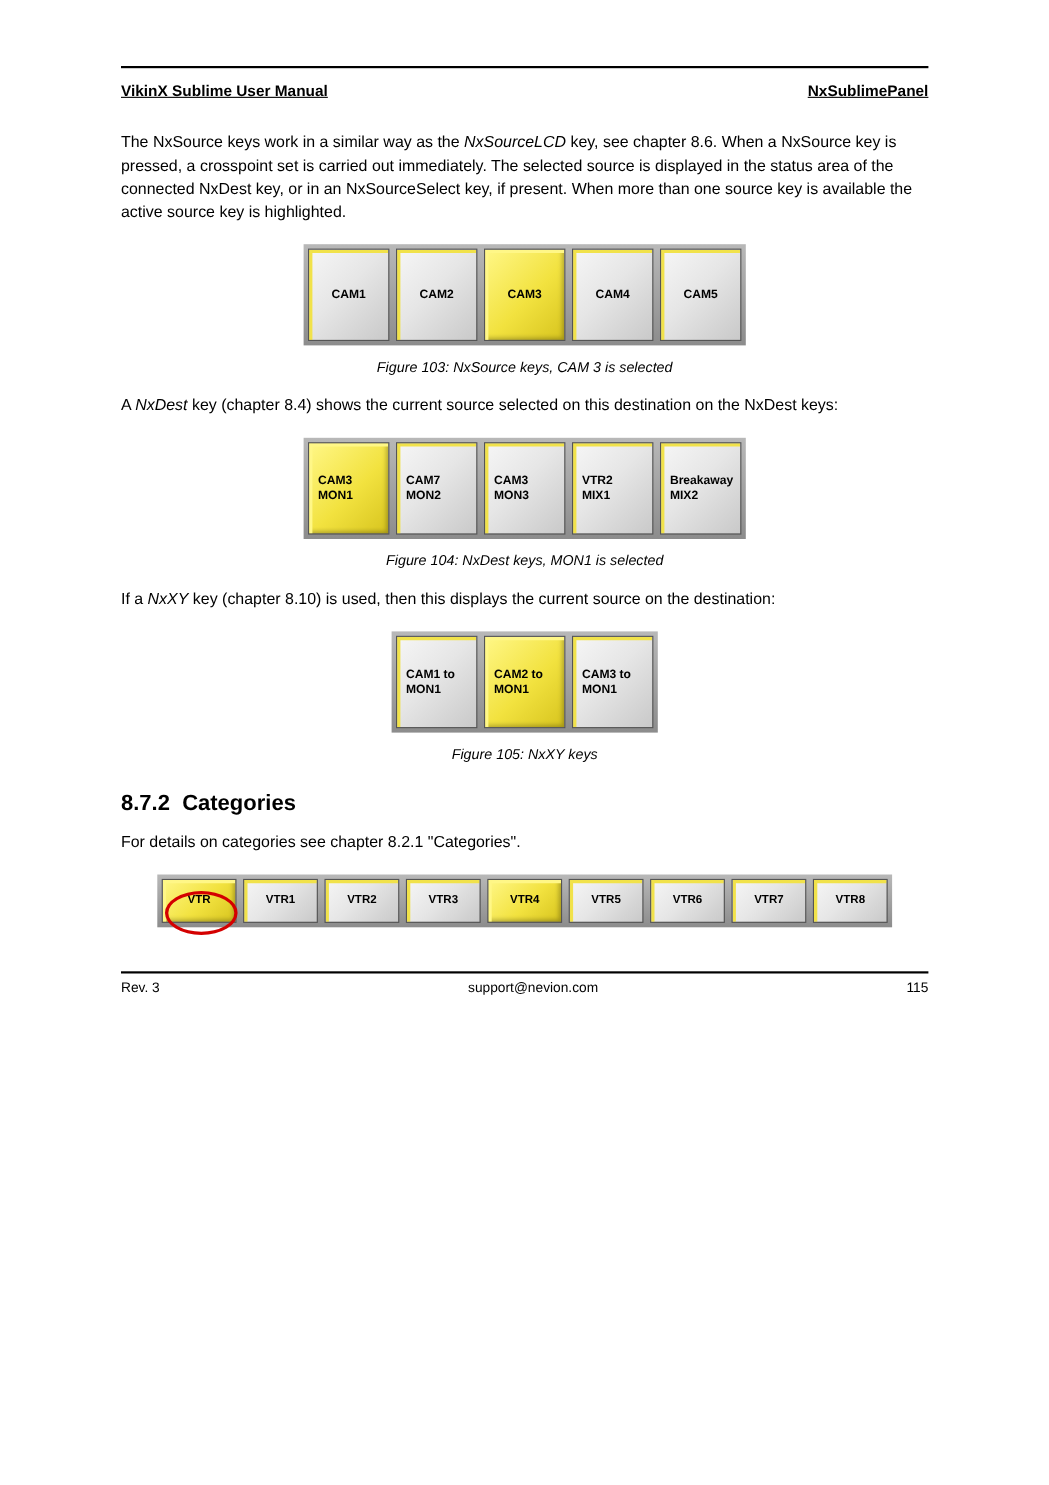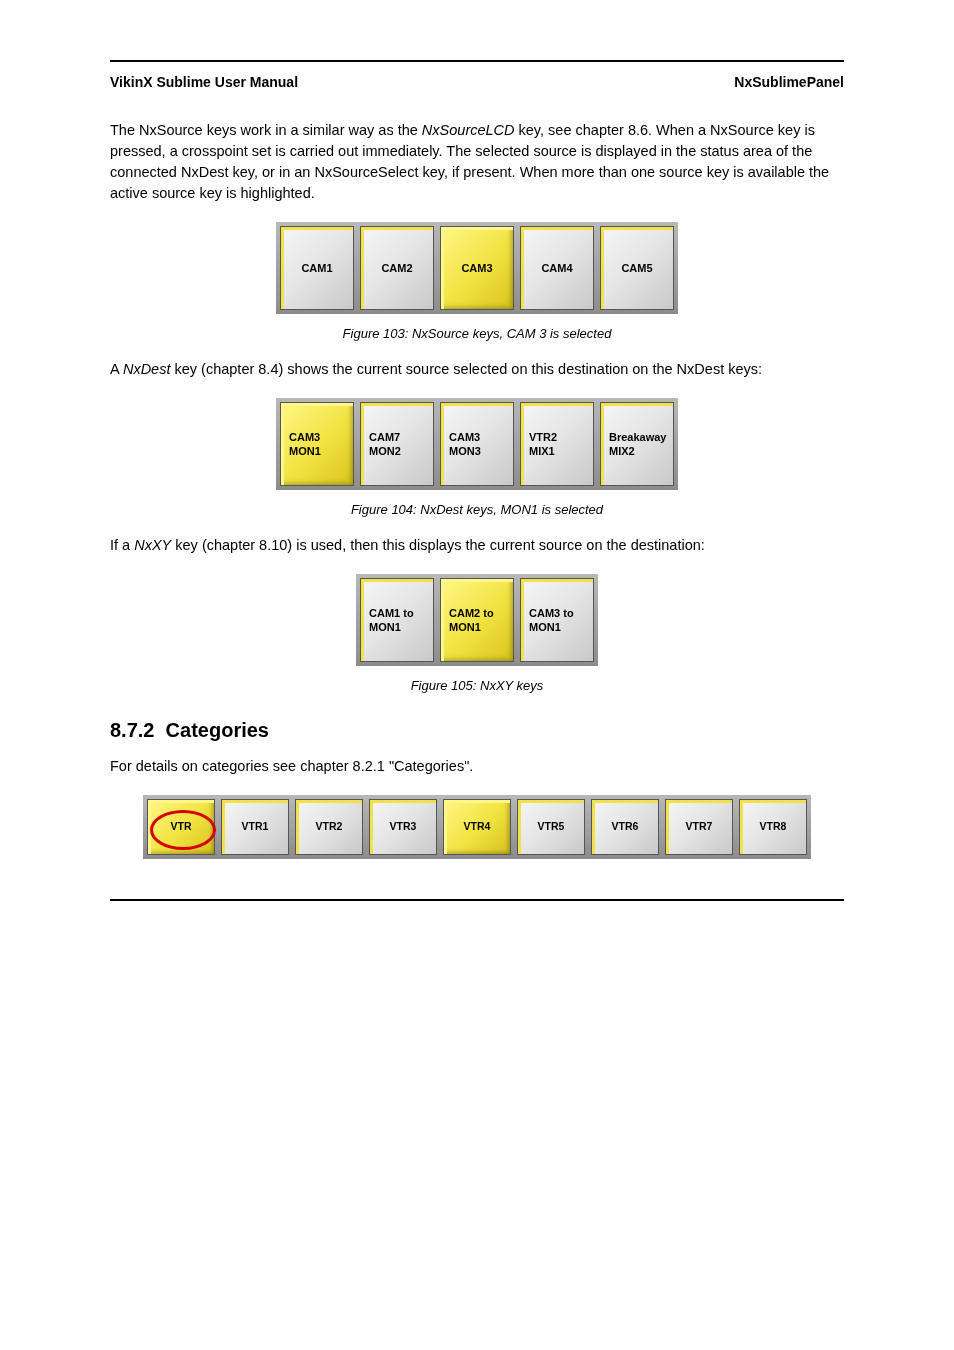--- a/index.html
+++ b/index.html
@@ -16,20 +16,21 @@
   .header-line {
     border-top: 2px solid #000;
     margin-bottom: 12px;
   }
   .header-row {
     display: flex;
     justify-content: space-between;
     font-size: 14px;
     font-weight: bold;
     margin-bottom: 30px;
+    text-decoration: underline;
   }
   .body-text {
     font-size: 14.5px;
     line-height: 1.45;
     margin: 14px 0;
   }
   .body-text .ital { font-style: italic; }
   .figure {
     text-align: center;
     margin: 18px 0 12px 0;
@@ -56,21 +57,21 @@
     flex-direction: column;
     justify-content: center;
     align-items: center;
     font-size: 11px;
     font-weight: bold;
     text-align: center;
     line-height: 1.3;
     color: #000;
     padding: 0 2px;
   }
-  .btn.small { width: 68px; height: 56px; font-size: 10.5px; }
+  .btn.small { width: 68px; height: 40px; font-size: 10.5px; }
   .btn.off {
     background: linear-gradient(135deg,#f6f6f6 0%,#e6e6e6 45%,#c9c9c9 100%);
     box-shadow: inset 3px 0 0 #f1e24a, inset 0 3px 0 #f1e24a;
   }
   .btn.on {
     background: linear-gradient(135deg,#fff787 0%,#f2e23f 55%,#d7c41e 100%);
     box-shadow: inset 3px 0 0 #fff787, inset 0 3px 0 #fff787, inset -2px -2px 4px rgba(0,0,0,0.25);
   }
   .btn .line { display:block; }
   .btn.align-left { align-items:flex-start; padding-left:8px; text-align:left; }
@@ -221,13 +222,18 @@
           <span>VTR7</span>
         </div>
       <div class="btn small off">
           <span>VTR8</span>
         </div>
     </div>
   </div>
 
 
   <div class="footer-line"></div>
+  <div class="footer-row">
+    <span>Rev. 3</span>
+    <span>support@nevion.com</span>
+    <span>115</span>
+  </div>
 </div>
 
 </body></html>

